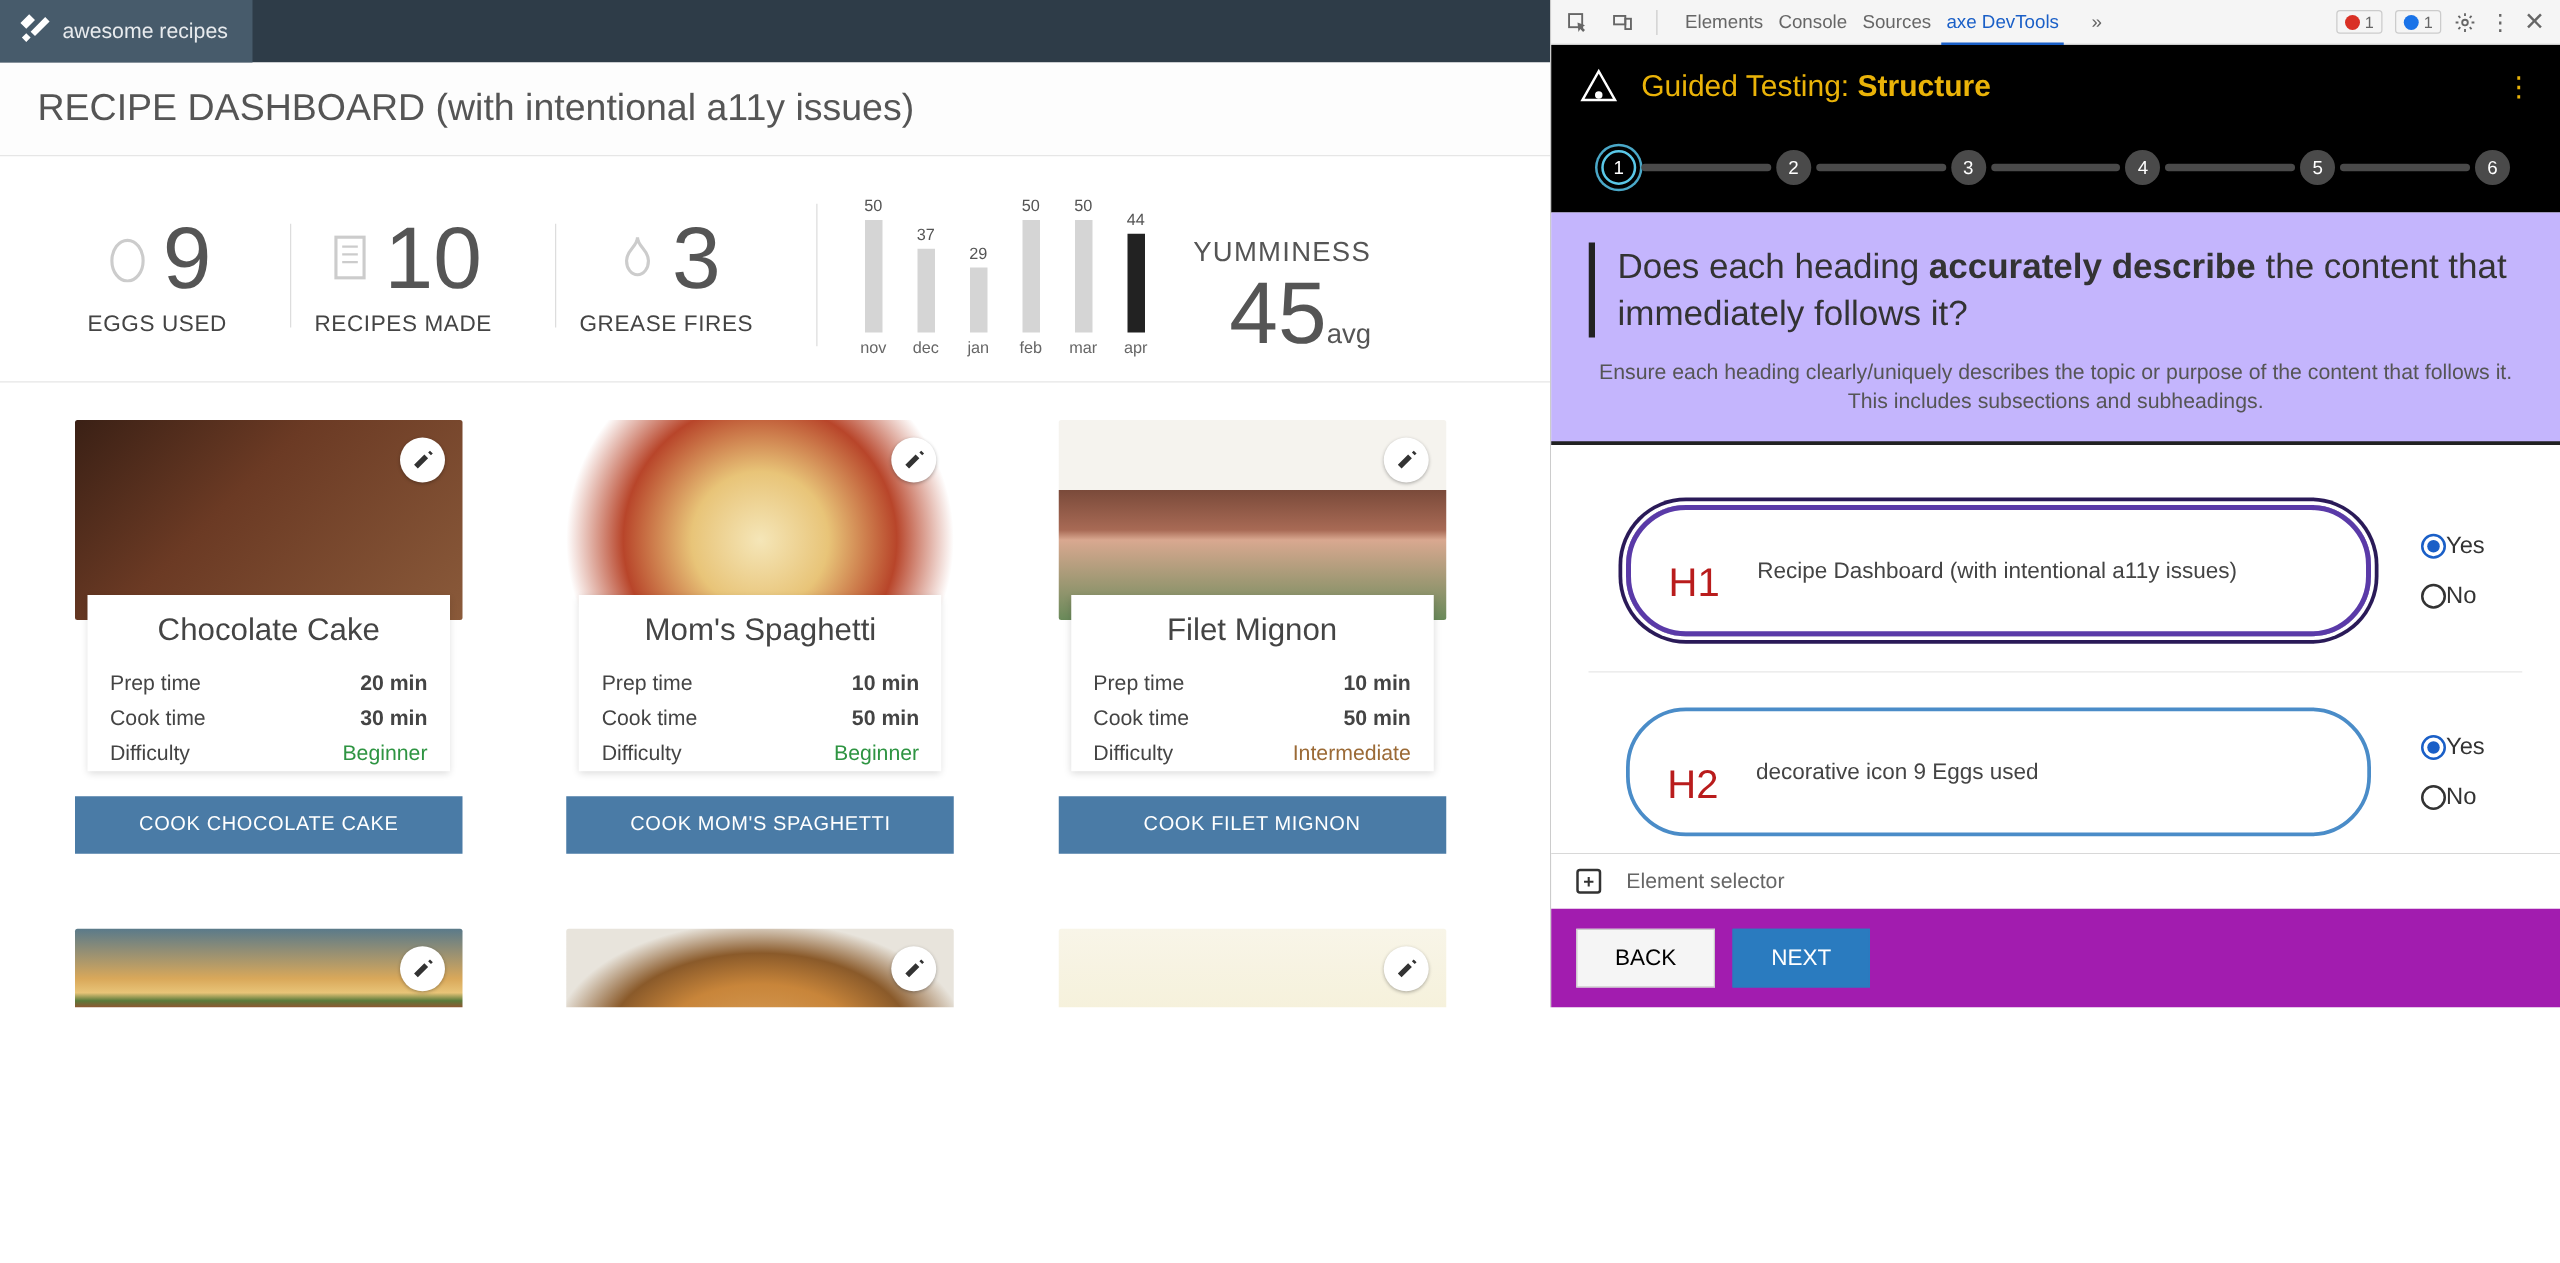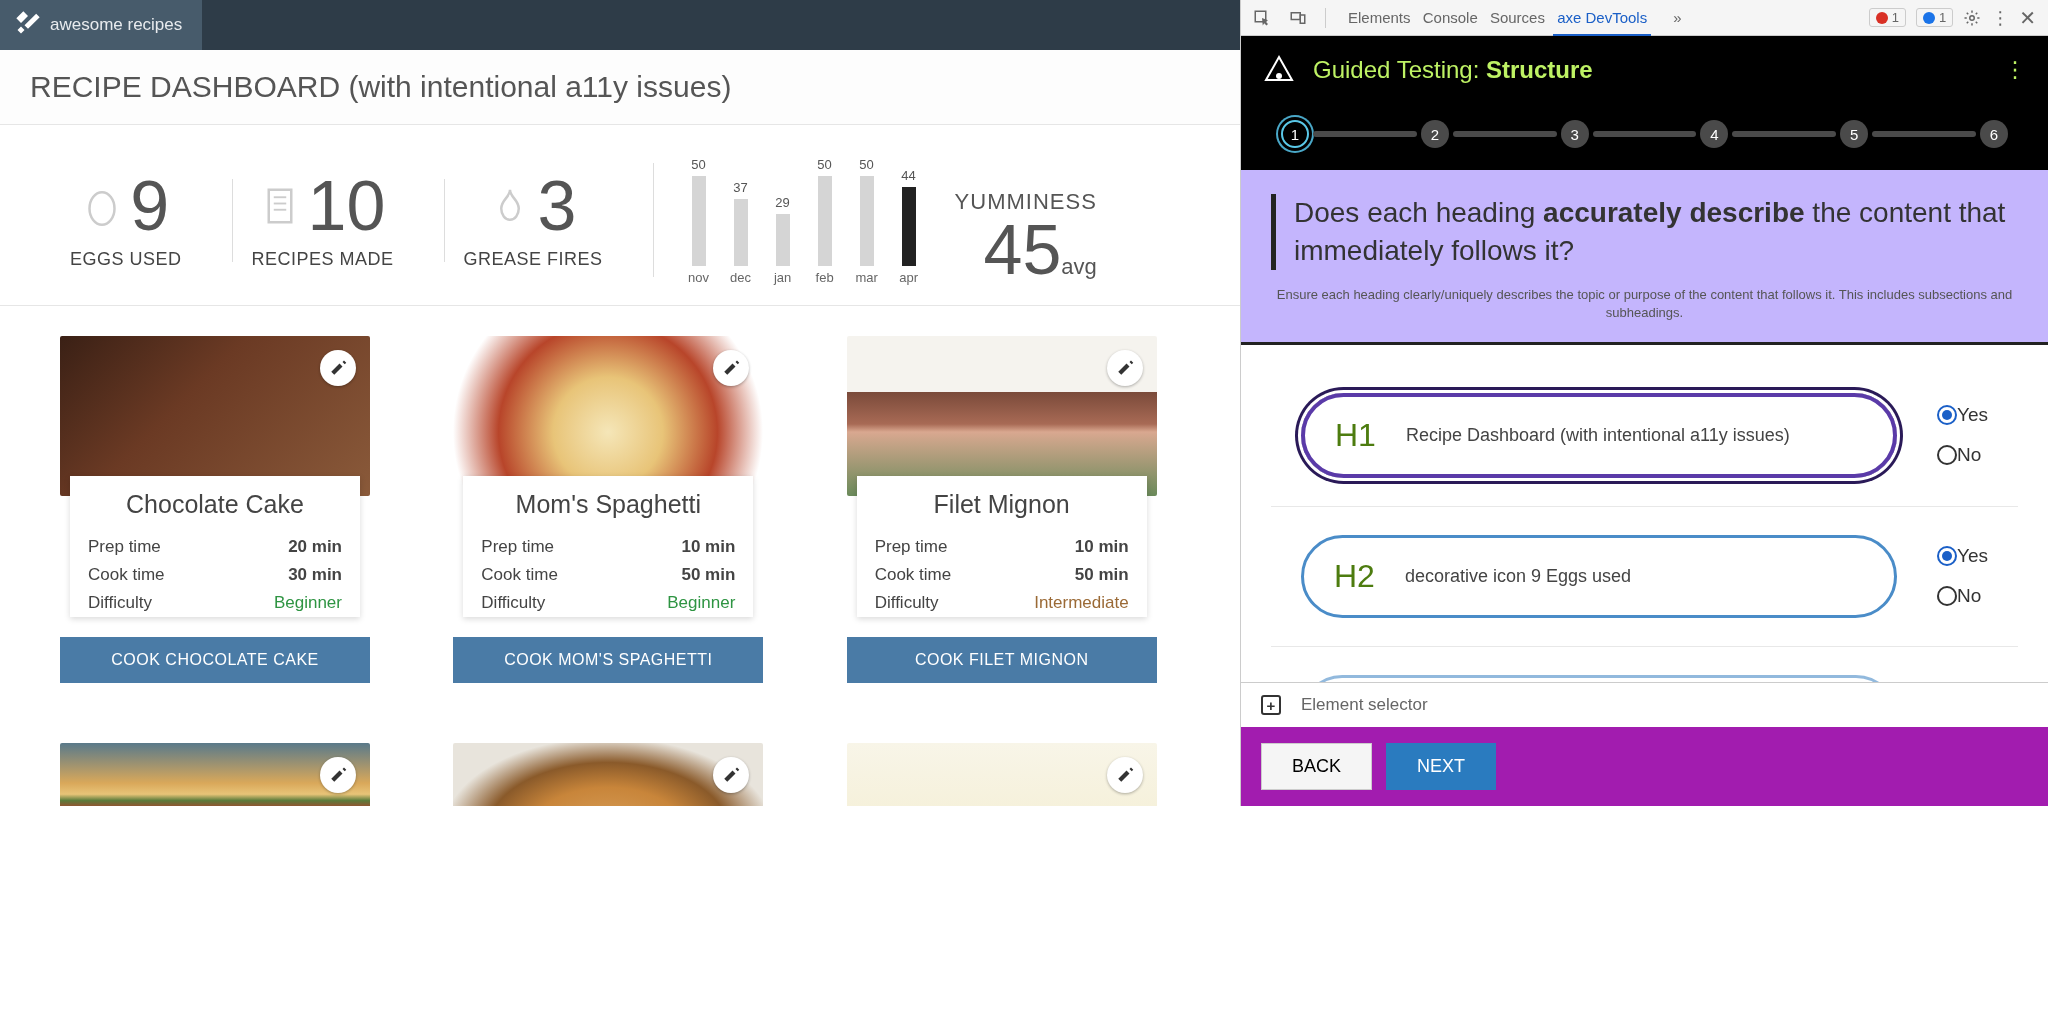--- a/index.html
+++ b/index.html
@@ -60,41 +60,41 @@
 .dt-top .dt-icon{width:18px;height:18px;}
 .dt-sep{width:1px;height:20px;background:#ccc;}
 .dt-tab { cursor:pointer; padding:8px 4px;}
 .dt-tab.active { color:#1a5fc7; border-bottom:2px solid #1a5fc7;}
 .dt-right { margin-left:auto; display:flex; align-items:center; gap:10px;}
 .badge { display:flex; align-items:center; gap:4px; border:1px solid #ccc; border-radius:3px; padding:1px 6px; font-size:13px;}
 .badge .dot{width:12px;height:12px;border-radius:50%;}
 .dot-red{background:#d93025;}
 .dot-blue{background:#1a73e8;}
 
-.axe-header { background:#000; color:#bef264; padding:18px 22px; display:flex; align-items:center; gap:18px;}
+.axe-header { background:#000; color:#eab308; padding:18px 22px; display:flex; align-items:center; gap:18px;}
 .axe-header svg{width:32px;height:32px;}
 .axe-title { font-size:24px;}
 .axe-title b{font-weight:600;}
 .axe-menu { margin-left:auto; font-size:22px; cursor:pointer;}
 
 .steps { background:#000; padding:16px 40px 22px; display:flex; align-items:center; justify-content:space-between;}
 .step { width:28px; height:28px; border-radius:50%; background:#4a4a4a; color:#fff; display:flex; align-items:center; justify-content:center; font-size:15px;}
 .step.active { background:#000; border:2px solid #5ac8e8; box-shadow:0 0 0 3px #000, 0 0 0 5px #4aa8c8;}
 .step-line { flex:1; height:6px; background:#4a4a4a; margin:0 4px; border-radius:3px;}
 
 .question { background:#c4b5fd; padding:24px 30px 20px; border-bottom:3px solid #222;}
 .q-main { font-size:28px; color:#333; border-left:5px solid #222; padding-left:18px; margin-bottom:16px; line-height:1.35;}
 .q-main b{font-weight:700;}
-.q-sub { font-size:13px; color:#555; text-align:center; line-height:1.4;}
+.q-sub { font-size:17px; color:#555; text-align:center; line-height:1.4;}
 
 .h-list { flex:1; overflow:auto; background:#fff; padding:20px 30px;}
 .h-item { display:flex; align-items:center; gap:40px; padding:28px 30px; border-bottom:1px solid #e8e8e8;}
 .h-pill { border:3px solid #4a8cc8; border-radius:48px; padding:20px 30px; display:flex; align-items:center; gap:30px; flex:1; min-height:82px;}
 .h-pill.selected { border:4px solid #5a3aa8; box-shadow:0 0 0 3px #fff, 0 0 0 6px #2a1a58; }
-.h-tag { font-size:32px; font-weight:400; color:#4d7c0f;}
+.h-tag { font-size:32px; font-weight:400; color:#b91c1c;margin-top:20px;}
 .h-text { font-size:18px; color:#444; line-height:1.3;}
 .h-radios { display:flex; flex-direction:column; gap:18px;}
 .h-radio { display:flex; align-items:center; gap:0; font-size:19px; color:#333; cursor:pointer;}
 .radio-o { width:20px; height:20px; border:2px solid #333; border-radius:50%; display:flex; align-items:center; justify-content:center;}
 .radio-o.checked::after{content:"";width:10px;height:10px;background:#1a5fc7;border-radius:50%;}
 .radio-o.checked{border-color:#1a5fc7;}
 
 .el-sel { background:#fff; border-top:1px solid #ccc; padding:12px 20px; display:flex; align-items:center; gap:20px; font-size:17px; color:#666;}
 .plus-box{width:20px;height:20px;border:2px solid #333;border-radius:3px;display:flex;align-items:center;justify-content:center;font-weight:bold;color:#333;font-size:15px;}
 

